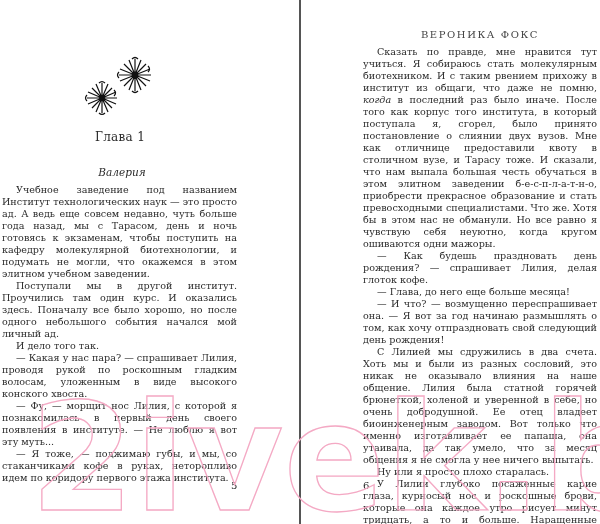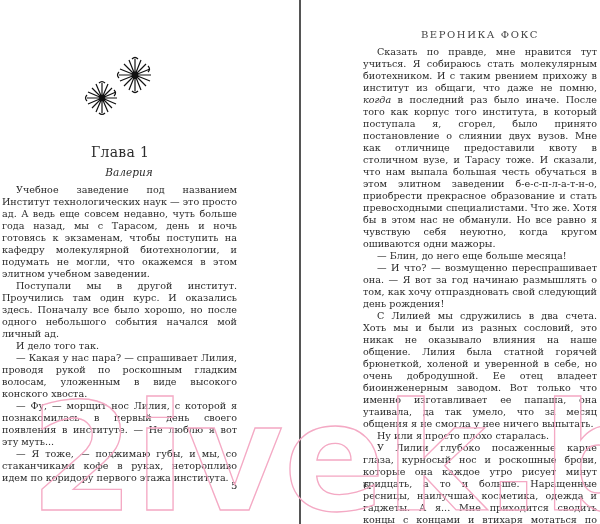--- a/index.html
+++ b/index.html
@@ -3,23 +3,23 @@
 <meta charset="utf-8">
 <style>
   html, body { margin:0; padding:0; }
   body { width:600px; height:524px; overflow:hidden; background:#fff; position:relative;
          font-family:"DejaVu Serif","Liberation Serif",serif; color:#2b2b2b; }
   .page { position:absolute; top:0; height:524px; background:#fff; }
   #left-page { left:0; width:299px; }
   #right-page { left:301px; width:299px; }
   .spine { position:absolute; left:299px; top:0; width:2px; height:524px; background:#555; }
   .ornament { position:absolute; left:80px; top:50px; width:80px; height:70px; }
-  .chapter-title { position:absolute; left:0; width:240px; top:144px; text-align:center;
-                   font-size:14px; letter-spacing:0.3px; }
-  .chapter-sub { position:absolute; left:9px; width:240px; top:166px; text-align:center;
+  .chapter-title { position:absolute; left:0; width:240px; top:130px; text-align:center;
+                   font-size:12px; letter-spacing:0.3px; }
+  .chapter-sub { position:absolute; left:2px; width:240px; top:166px; text-align:center;
                  font-size:10.5px; font-style:italic; }
   .text { position:absolute; font-size:9.6px; line-height:12px; text-align:justify; }
   #left-text { left:2px; top:184px; width:235px; }
   #right-text { left:62px; top:46px; width:234px; }
   .p { margin:0; text-indent:14px; }
   .running-head { position:absolute; left:62px; width:234px; top:29px; text-align:center;
                   font-size:10px; letter-spacing:1.6px; color:#444; }
   .folio-left { position:absolute; left:231px; top:480px; font-size:10px; }
   .folio-right { position:absolute; left:62px; top:480px; font-size:10px; }
   .watermark { position:absolute; left:0; top:0; width:600px; height:524px; pointer-events:none; }
@@ -61,21 +61,22 @@
   <div class="folio-left">5</div>
 </div>
 
 <div class="spine"></div>
 
 <div class="page" id="right-page">
   <div class="running-head">ВЕРОНИКА ФОКС</div>
 
   <div class="text" id="right-text">
     <p class="p"><span>Сказать по правде, мне нравится тут учиться. Я собираюсь стать молекулярным биотехником. И с таким рвением прихожу в институт из общаги, что даже не помню, </span><em>когда</em><span> в последний раз было иначе. После того как корпус того института, в который поступала я, сгорел, было принято постановление о слиянии двух вузов. Мне как отличнице предоставили квоту в столичном вузе, и Тарасу тоже. И сказали, что нам выпала большая честь обучаться в этом элитном заведении б-е-с-п-л-а-т-н-о, приобрести прекрасное образование и стать превосходными специалистами. Что же. Хотя бы в этом нас не обманули. Но все равно я чувствую себя неуютно, когда кругом ошиваются одни мажоры.</span></p>
-    <p class="p">— Блин, до него еще больше месяца!</p>
+    <p class="p">— Как будешь праздновать день рождения? — спрашивает Лилия, делая глоток кофе.</p>
+    <p class="p">— Глава, до него еще больше месяца!</p>
     <p class="p">— И что? — возмущенно переспрашивает она. — Я вот за год начинаю размышлять о том, как хочу отпраздновать свой следующий день рождения!</p>
     <p class="p">С Лилией мы сдружились в два счета. Хоть мы и были из разных сословий, это никак не оказывало влияния на наше общение. Лилия была статной горячей брюнеткой, холеной и уверенной в себе, но очень добродушной. Ее отец владеет биоинженерным заводом. Вот только что именно изготавливает ее папаша, она утаивала, да так умело, что за месяц общения я не смогла у нее ничего выпытать.</p>
     <p class="p">Ну или я просто плохо старалась.</p>
     <p class="p">У Лилии глубоко посаженные карие глаза, курносый нос и роскошные брови, которые она каждое утро рисует минут тридцать, а то и больше. Наращенные ресницы, наилучшая косметика, одежда и гаджеты. А я... Мне приходится сводить концы с концами и втихаря мотаться по тотальным распродажам и се-</p>
   </div>
 
   <div class="folio-right">6</div>
 </div>
 
 <svg class="watermark" viewBox="0 0 600 524">

